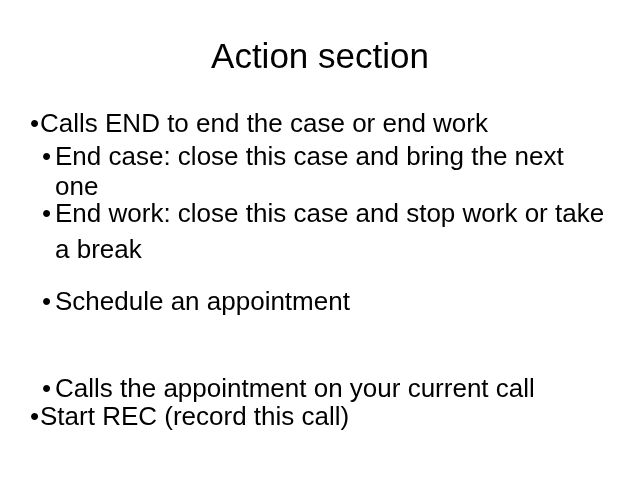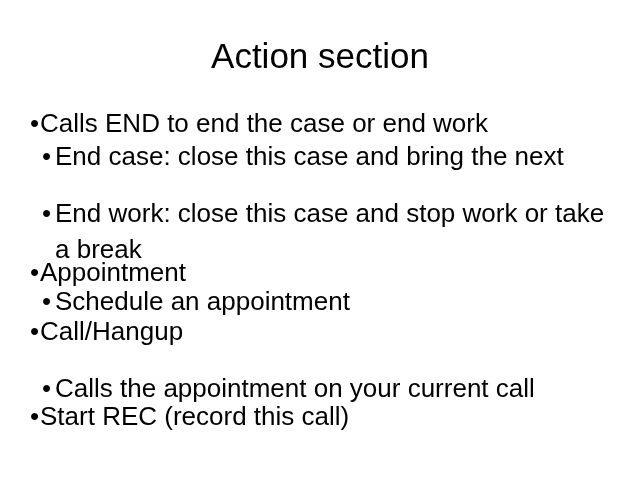--- a/index.html
+++ b/index.html
@@ -46,29 +46,28 @@
 <body>
 
 <div id="slide">
 
   <div class="title">Action section</div>
 
   <div class="line lvl1" style="top:109px"><span class="b b1">•</span><span>Calls END to end the case or end work</span></div>
 
   <div class="line lvl2" style="top:142px"><span class="b b2">•</span><span>End case: close this case and bring the next</span></div>
 
+  <div class="line cont2" style="top:172px"><span>one</span></div>
 
   <div class="line lvl2" style="top:199px"><span class="b b2">•</span><span>End work: close this case and stop work or take</span></div>
 
   <div class="line cont2" style="top:235px"><span>a break</span></div>
 
-  <div class="line lvl1" style="top:258px"><span class="b b1">•</span><span>Appointment</span></div>
 
   <div class="line lvl2" style="top:287px"><span class="b b2">•</span><span>Schedule an appointment</span></div>
 
-  <div class="line lvl1" style="top:317px"><span class="b b1">•</span><span>Call/Hangup</span></div>
 
 
   <div class="line lvl2" style="top:374px"><span class="b b2">•</span><span>Calls the appointment on your current call</span></div>
 
   <div class="line lvl1" style="top:402px"><span class="b b1">•</span><span>Start REC (record this call)</span></div>
 
 </div>
 
 </body></html>

